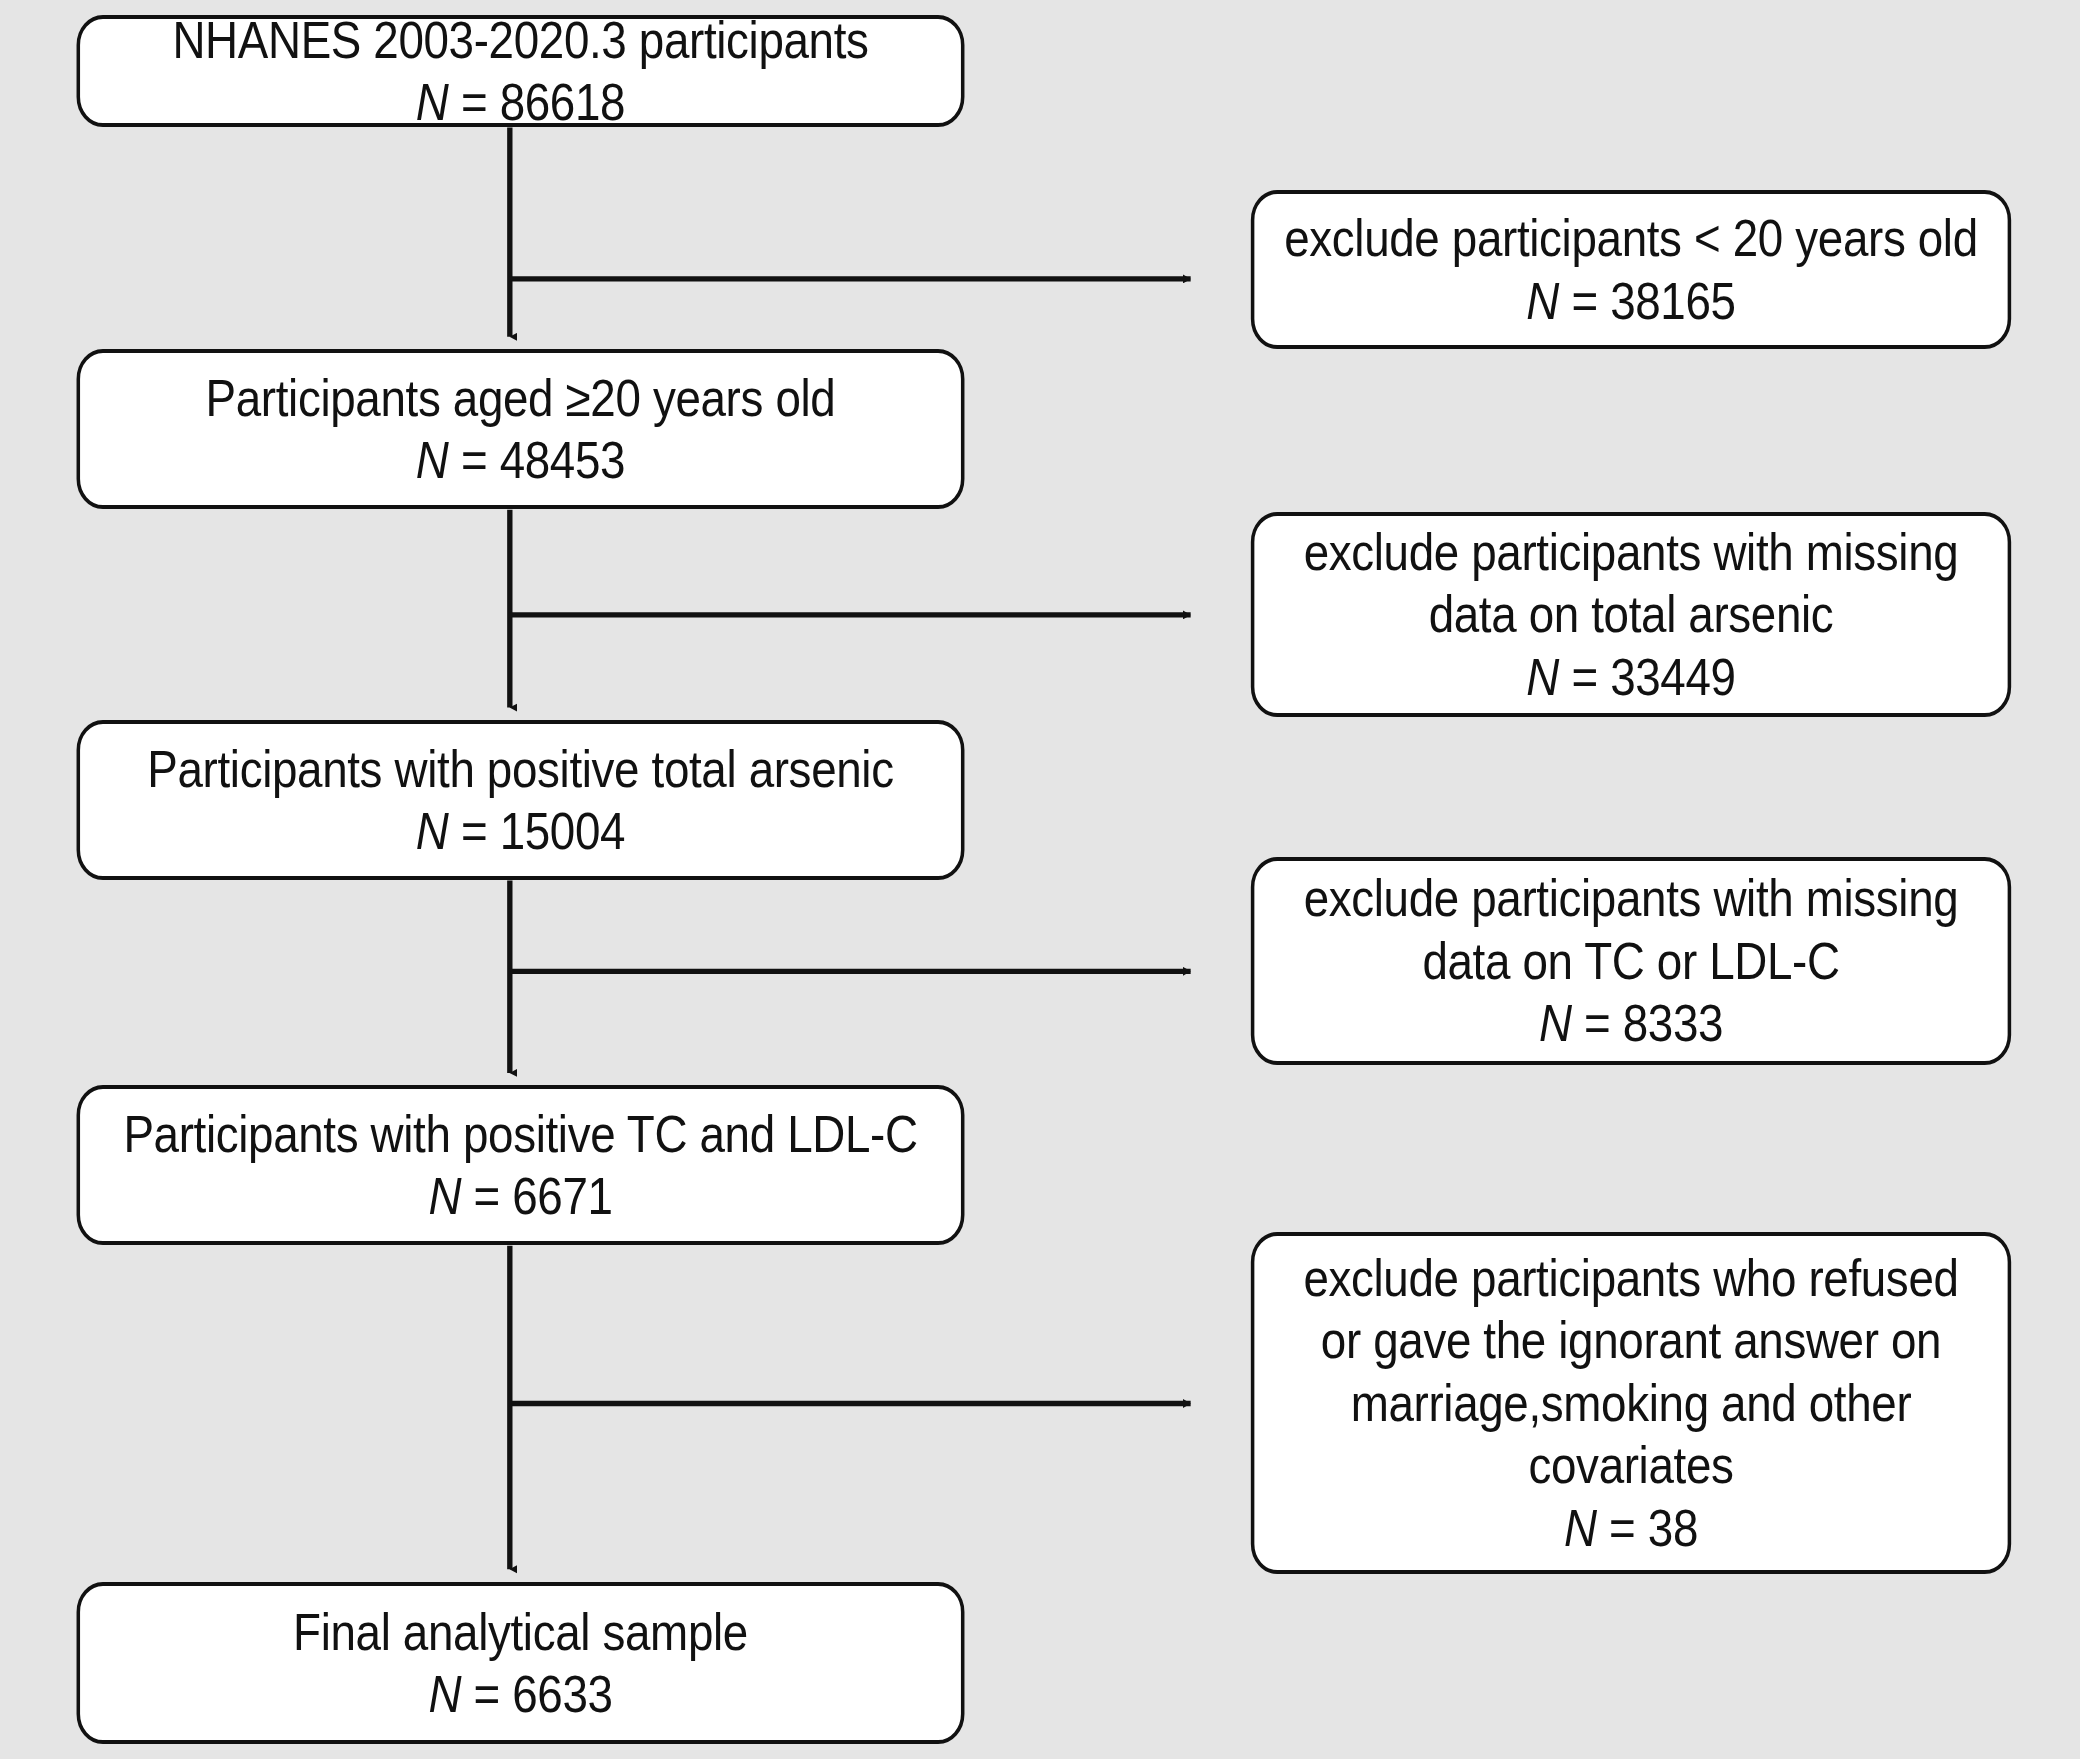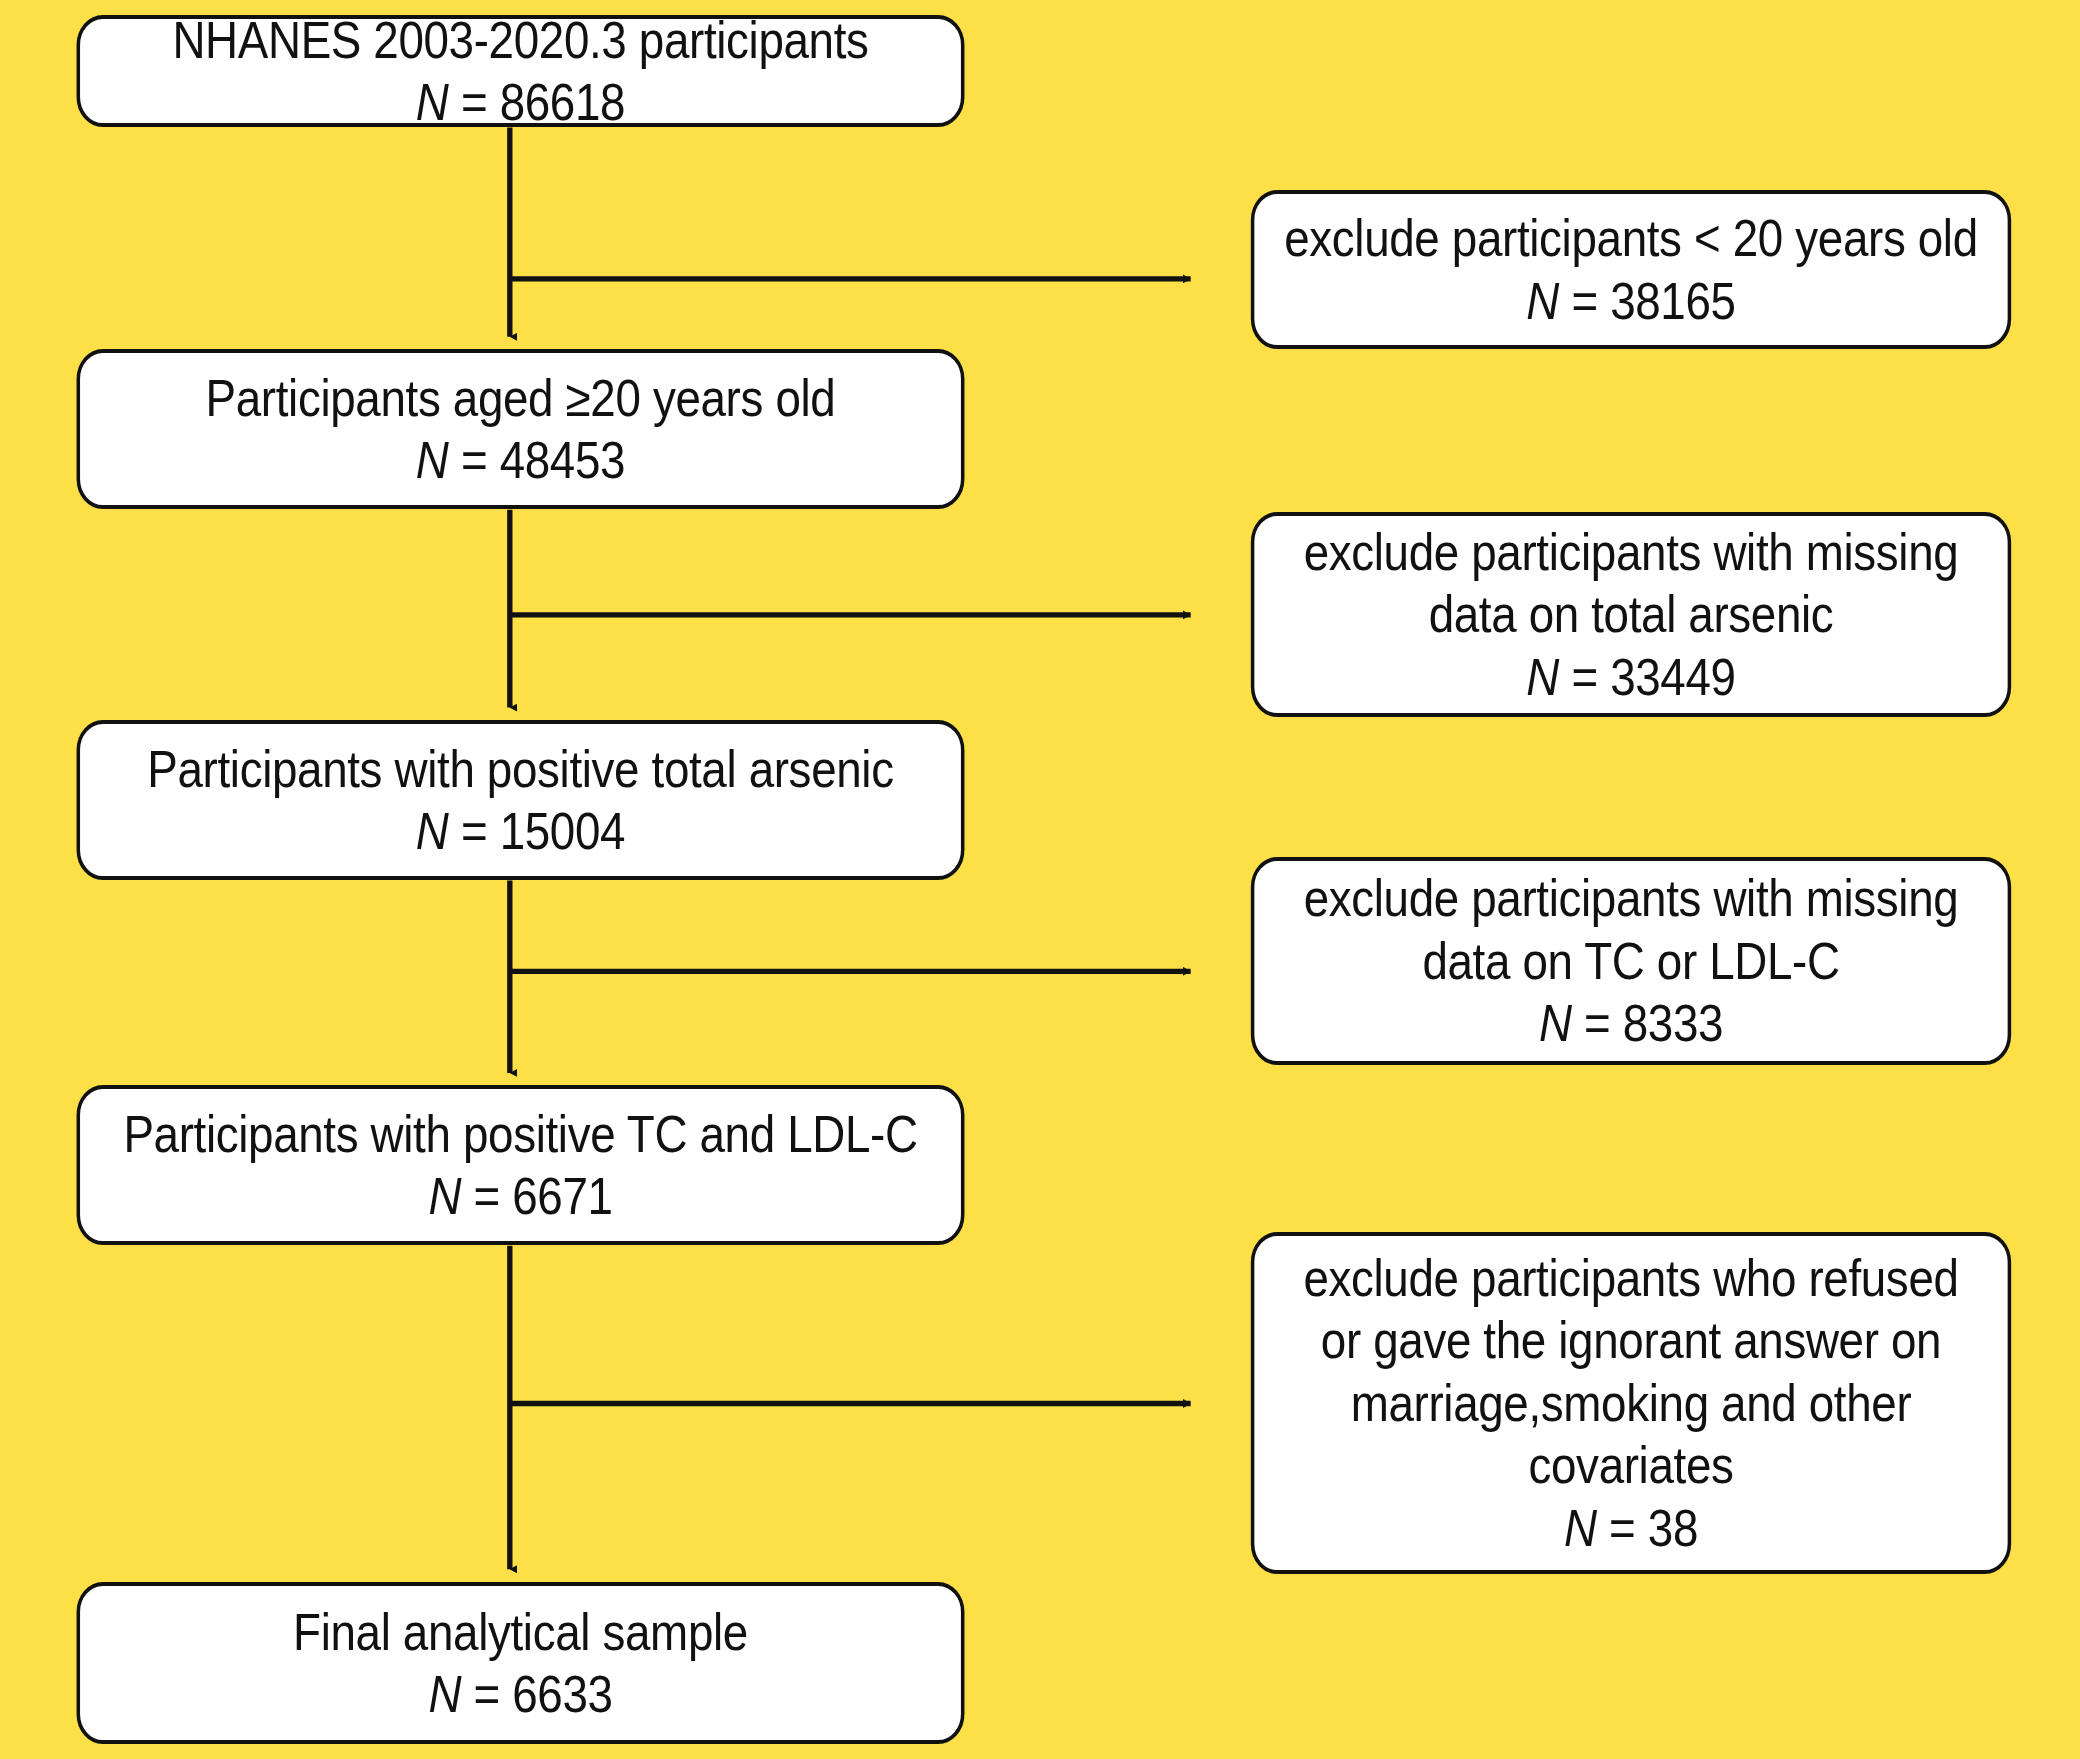--- a/index.html
+++ b/index.html
@@ -7,21 +7,21 @@
     padding: 0;
     background: #ffffff;
   }
   body {
     font-family: "Liberation Sans", "DejaVu Sans", sans-serif;
   }
   #canvas {
     position: relative;
     width: 2081px;
     height: 1760px;
-    background: #fde047;
+    background: #e5e5e5;
     overflow: hidden;
   }
   .flow-svg {
     position: absolute;
     left: 0;
     top: 0;
     width: 2081px;
     height: 1760px;
   }
   .node {

